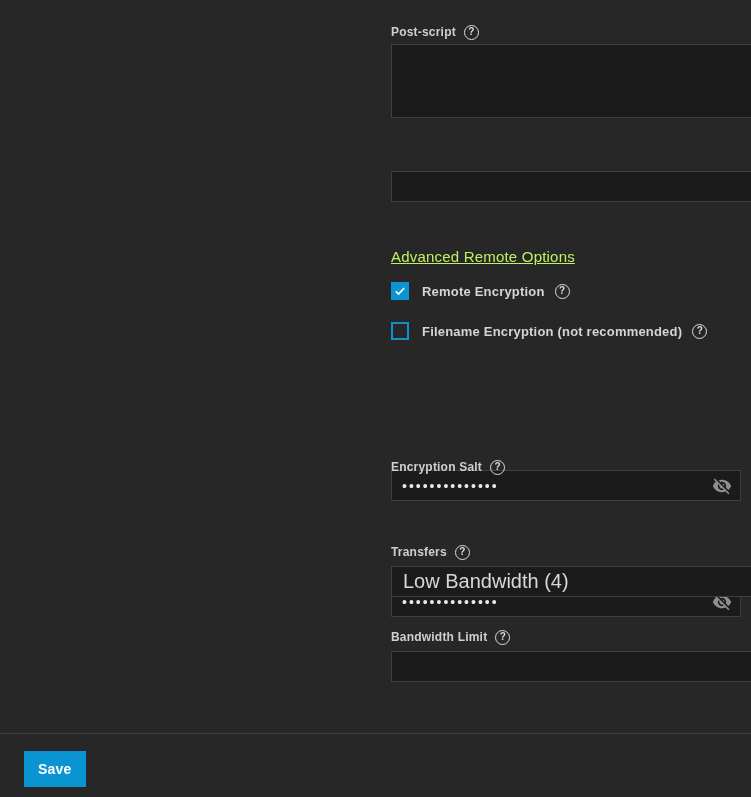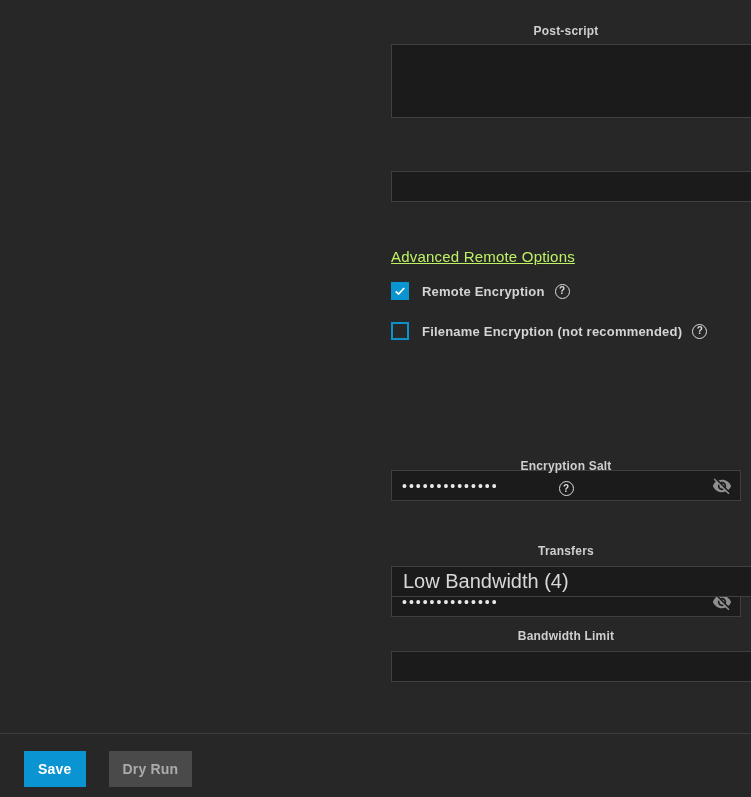--- a/index.html
+++ b/index.html
@@ -15,21 +15,20 @@
   }
 
   .abs { position: absolute; left: 391px; width: 350px; }
 
   
   .label-row {
     display: flex;
     align-items: center;
     gap: 8px;
     height: 16px;
-    flex-direction: column;
   }
   .label-row .label {
     font-size: 12px;
     font-weight: bold;
     color: #cfcfcf;
     letter-spacing: 0.2px;
     white-space: nowrap;
   }
   .help-icon {
     width: 15px;
@@ -152,21 +151,21 @@
     top: 733px;
     width: 751px;
     height: 1px;
     background: #3d3d3d;
   }
   .footer {
     position: absolute;
     left: 24px;
     top: 751px;
     display: flex;
-    gap: 23px;
+    gap: 9px;
   }
   .btn {
     height: 36px;
     border: none;
     font-family: "Liberation Sans", sans-serif;
     font-size: 14px;
     font-weight: bold;
     letter-spacing: 0.2px;
     cursor: pointer;
     padding: 0 14px;
@@ -241,16 +240,15 @@
 
   <div class="abs label-row" style="top:629px">
     <span class="label">Bandwidth Limit</span>
     <span class="help-icon"></span>
   </div>
   <input class="abs text-input" style="top: 651px;" type="text" value="">
 
   <div class="footer-divider"></div>
   <div class="footer">
     <button class="btn btn-save">Save</button>
-    <button class="btn btn-dryrun">Dry Run</button>
   </div>
 
 </div>
 
 </body></html>

